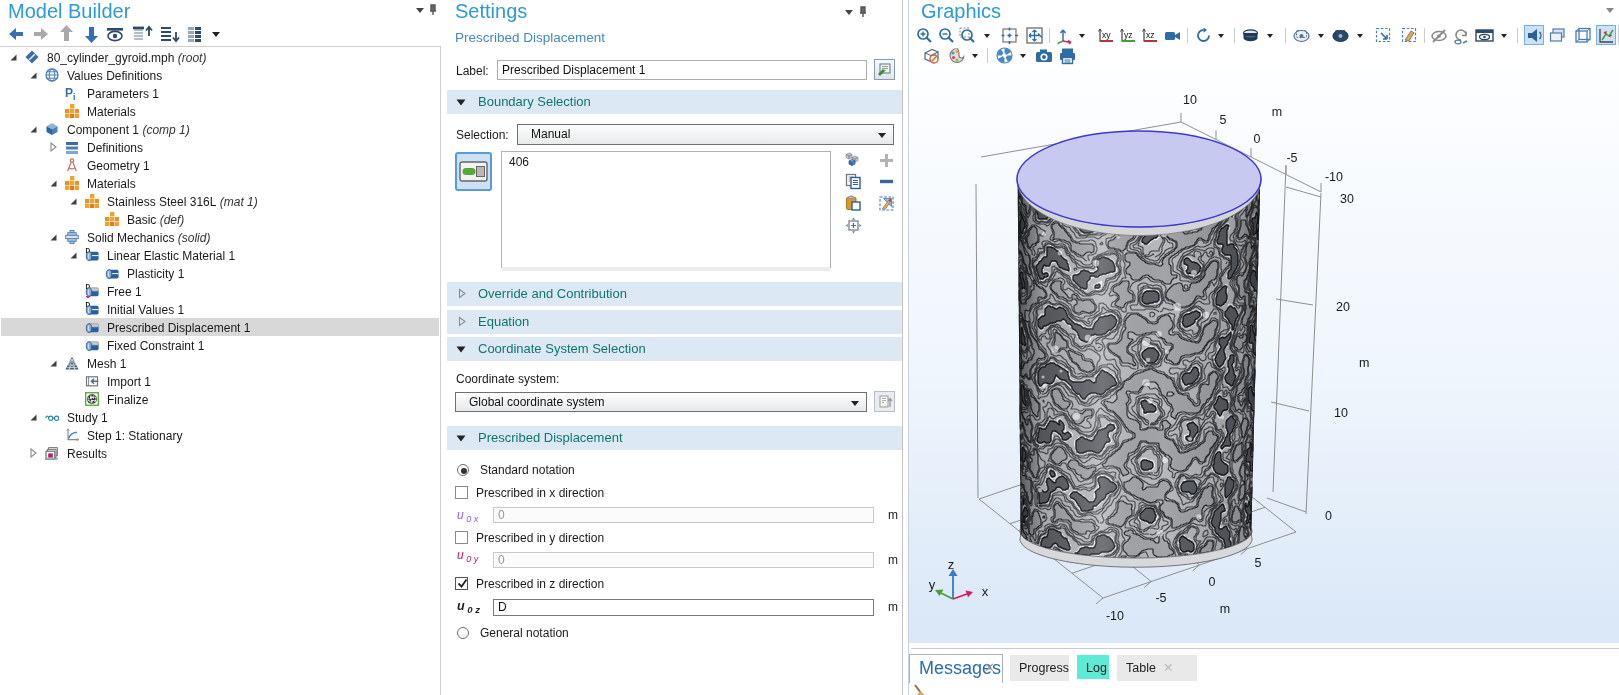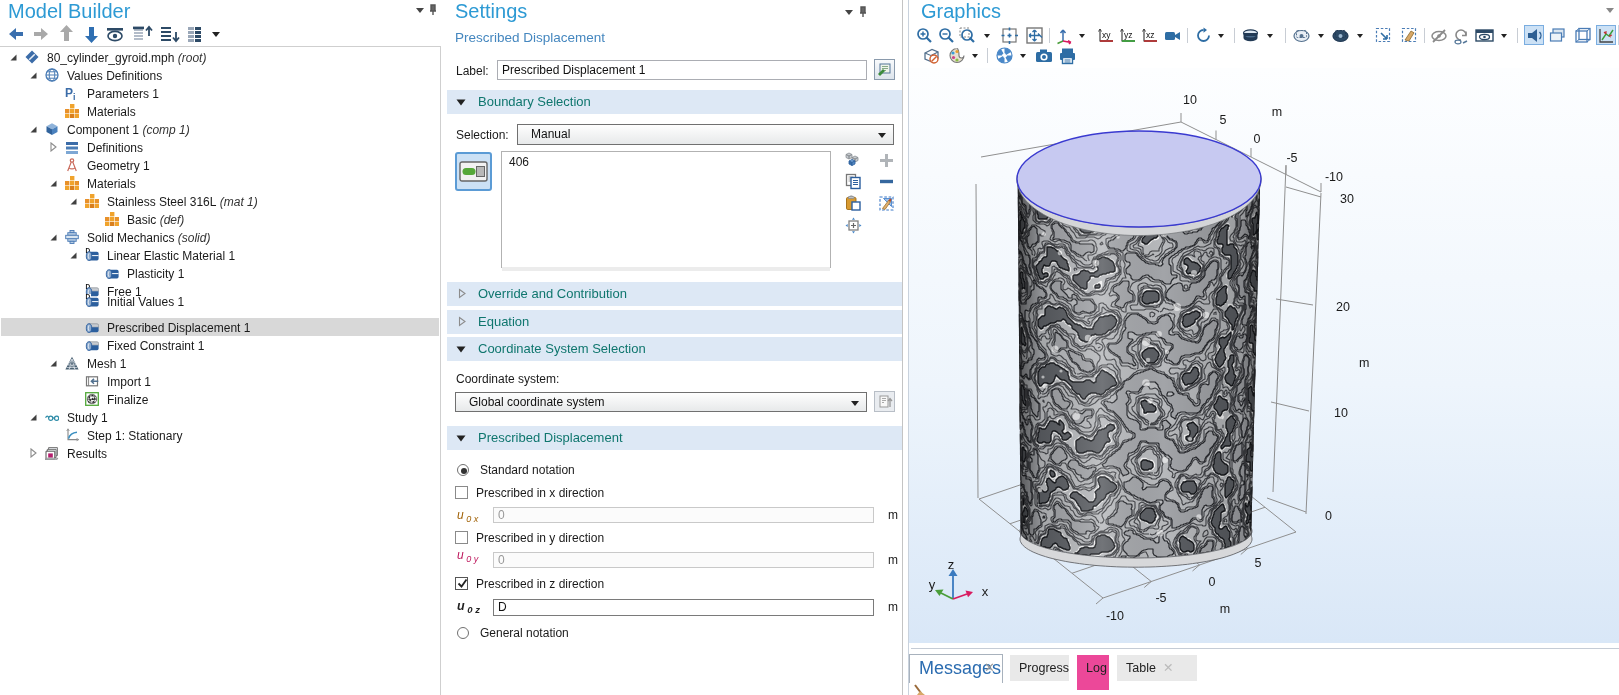--- a/index.html
+++ b/index.html
@@ -209,21 +209,21 @@
         <rect x="0" y="0" width="6" height="5.5" fill="#fff"></rect>
         <text x="0.5" y="5" font-family="Liberation Sans" font-size="6.5" font-weight="bold" fill="#111">D</text>
         <path d="M4 3.8 h8 a1.6 1.6 0 0 1 1.6 1.6 v1.8 H4 Z" fill="#c7cbd1" stroke="#8a8f96" stroke-width="0.7"></path>
         <path d="M4 7.2 h9.6 v3.4 a1.6 1.6 0 0 1 -1.6 1.6 H4 Z" fill="#2c5f9e"></path>
         <ellipse cx="4" cy="8.1" rx="2.7" ry="4.35" fill="#8aa8cc" stroke="#2c5f9e" stroke-width="0.9"></ellipse>
         <path d="M4 5.2 a2.7 4.35 0 0 0 0 5.8" stroke="#e8eef5" stroke-width="0.9" fill="none"></path>
         <path d="M0.5 12 h5 l-2.5 3 Z" fill="#e0218a"></path>
       </svg>
 <div class="abs txt" style="left:106px;top:2.5px">Free 1</div>
 </div>
-<div class="abs" style="left:1px;top:292px;width:430px;height:18px;text-align:center;">
+<div class="abs" style="left:1px;top:300px;width:430px;height:18px;text-align:center;">
 <svg class="abs" style="left:84px;top:2px" width="14" height="14">
         <rect x="0" y="0" width="6" height="5.5" fill="#fff"></rect>
         <text x="0.5" y="5" font-family="Liberation Sans" font-size="6.5" font-weight="bold" fill="#111">D</text>
         <path d="M4 3.8 h8 a1.6 1.6 0 0 1 1.6 1.6 v5.4 a1.6 1.6 0 0 1 -1.6 1.6 H4 Z" fill="#2c5f9e"></path>
         <rect x="4" y="7" width="9.6" height="1.1" fill="#e8eef5"></rect>
         <ellipse cx="4" cy="8.1" rx="2.7" ry="4.35" fill="#8aa8cc" stroke="#2c5f9e" stroke-width="0.9"></ellipse>
         <path d="M4 5.2 a2.7 4.35 0 0 0 0 5.8" stroke="#e8eef5" stroke-width="0.9" fill="none"></path>
       </svg>
 <div class="abs txt" style="left:106px;top:2.5px">Initial Values 1</div>
 </div>
@@ -408,21 +408,21 @@
       <span class="bt">Prescribed Displacement</span>
     </div>
 <svg class="abs" style="left:11px;top:434px" width="11" height="9">
       <path d="M0.5 1.5 H9.5 L5 7.5 Z" fill="#222"></path>
     </svg>
 <div class="abs" style="left:12px;top:464px;width:12px;height:12px;border:1px solid #707070;border-radius:50%;background:#fff"></div>
 <div class="abs" style="left:15.5px;top:467.5px;width:6px;height:6px;border-radius:50%;background:#333"></div>
 <div class="abs txt" style="left:35px;top:463px">Standard notation</div>
 <div class="cb" style="left:10px;top:486px"></div>
 <div class="abs txt" style="left:31px;top:486px">Prescribed in x direction</div>
-<div class="abs" style="left:12px;top:508px;font-size:12px;font-style:italic;color:#a16207">u<span style="font-size:9px;vertical-align:-3px"> 0 x</span></div>
+<div class="abs" style="left:12px;top:508px;font-size:12px;font-style:italic;color:#8b5cf6">u<span style="font-size:9px;vertical-align:-3px"> 0 x</span></div>
 <div class="fld" style="left:48px;top:507px;width:381px;height:16px;line-height:14px;border-color:#c9c9c9;background:#fbfbfb;color:#999">0</div>
 <div class="abs txt" style="left:443px;top:508px">m</div>
 <div class="cb" style="left:10px;top:531px"></div>
 <div class="abs txt" style="left:31px;top:531px">Prescribed in y direction</div>
 <div class="abs" style="left:12px;top:548px;font-size:12px;font-style:italic;color:#be185d">u<span style="font-size:9px;vertical-align:-3px"> 0 y</span></div>
 <div class="fld" style="left:48px;top:552px;width:381px;height:16px;line-height:14px;border-color:#c9c9c9;background:#fbfbfb;color:#999">0</div>
 <div class="abs txt" style="left:443px;top:553px">m</div>
 <div class="cb" style="left:10px;top:577px;border-color:#555"></div>
 <svg class="abs" style="left:11px;top:577px" width="13" height="13">
       <path d="M2.5 6.5 L5.5 9.5 L10.5 2.5" stroke="#222" stroke-width="1.8" fill="none"></path>
@@ -714,18 +714,18 @@
 <text x="950" y="569" font-family="Liberation Sans" font-size="13" fill="#1a1a1a" text-anchor="middle">z</text>
 <text x="931" y="589" font-family="Liberation Sans" font-size="13" fill="#1a1a1a" text-anchor="middle">y</text>
 <text x="984" y="596" font-family="Liberation Sans" font-size="13" fill="#1a1a1a" text-anchor="middle">x</text>
 </g>
       </svg>
 </div>
 <div class="abs" style="left:2px;top:648px;width:709px;height:45px;background:#fff;border-top:1px solid #c5ccd6"></div>
 <div class="abs" style="left:0px;top:654px;width:94px;height:29px;background:#fff;border:1px solid #a8b2bd;border-bottom:none;font-size:18px;color:#2b6cb0;line-height:26px;padding-left:9px">Messages</div>
 <div class="abs" style="left:75px;top:660px;font-size:13px;color:#999">✕</div>
 <div class="abs" style="left:101px;top:655px;width:59px;height:26px;background:#e9e9e9;font-size:12.5px;color:#222;line-height:26px;padding-left:9px">Progress</div>
-<div class="abs" style="left:168px;top:655px;width:32px;height:35px;background:#ec4899;font-size:12.5px;color:#222;line-height:26px;padding-left:9px">Log</div>
+<div class="abs" style="left:168px;top:655px;width:32px;height:24px;background:#5eead4;font-size:12.5px;color:#222;line-height:26px;padding-left:9px">Log</div>
 <div class="abs" style="left:208px;top:655px;width:80px;height:26px;background:#e9e9e9;font-size:12.5px;color:#222;line-height:26px;padding-left:9px">Table<span style="color:#bbb;margin-left:7px">✕</span></div>
 <svg class="abs" style="left:4px;top:684px" width="20" height="11">
       <path d="M2 1 L8 9" stroke="#9a6a3a" stroke-width="2"></path>
       <path d="M7 7 L12 11 L4 11 Z" fill="#d8a868"></path>
     </svg>
   </div>
 </body></html>

